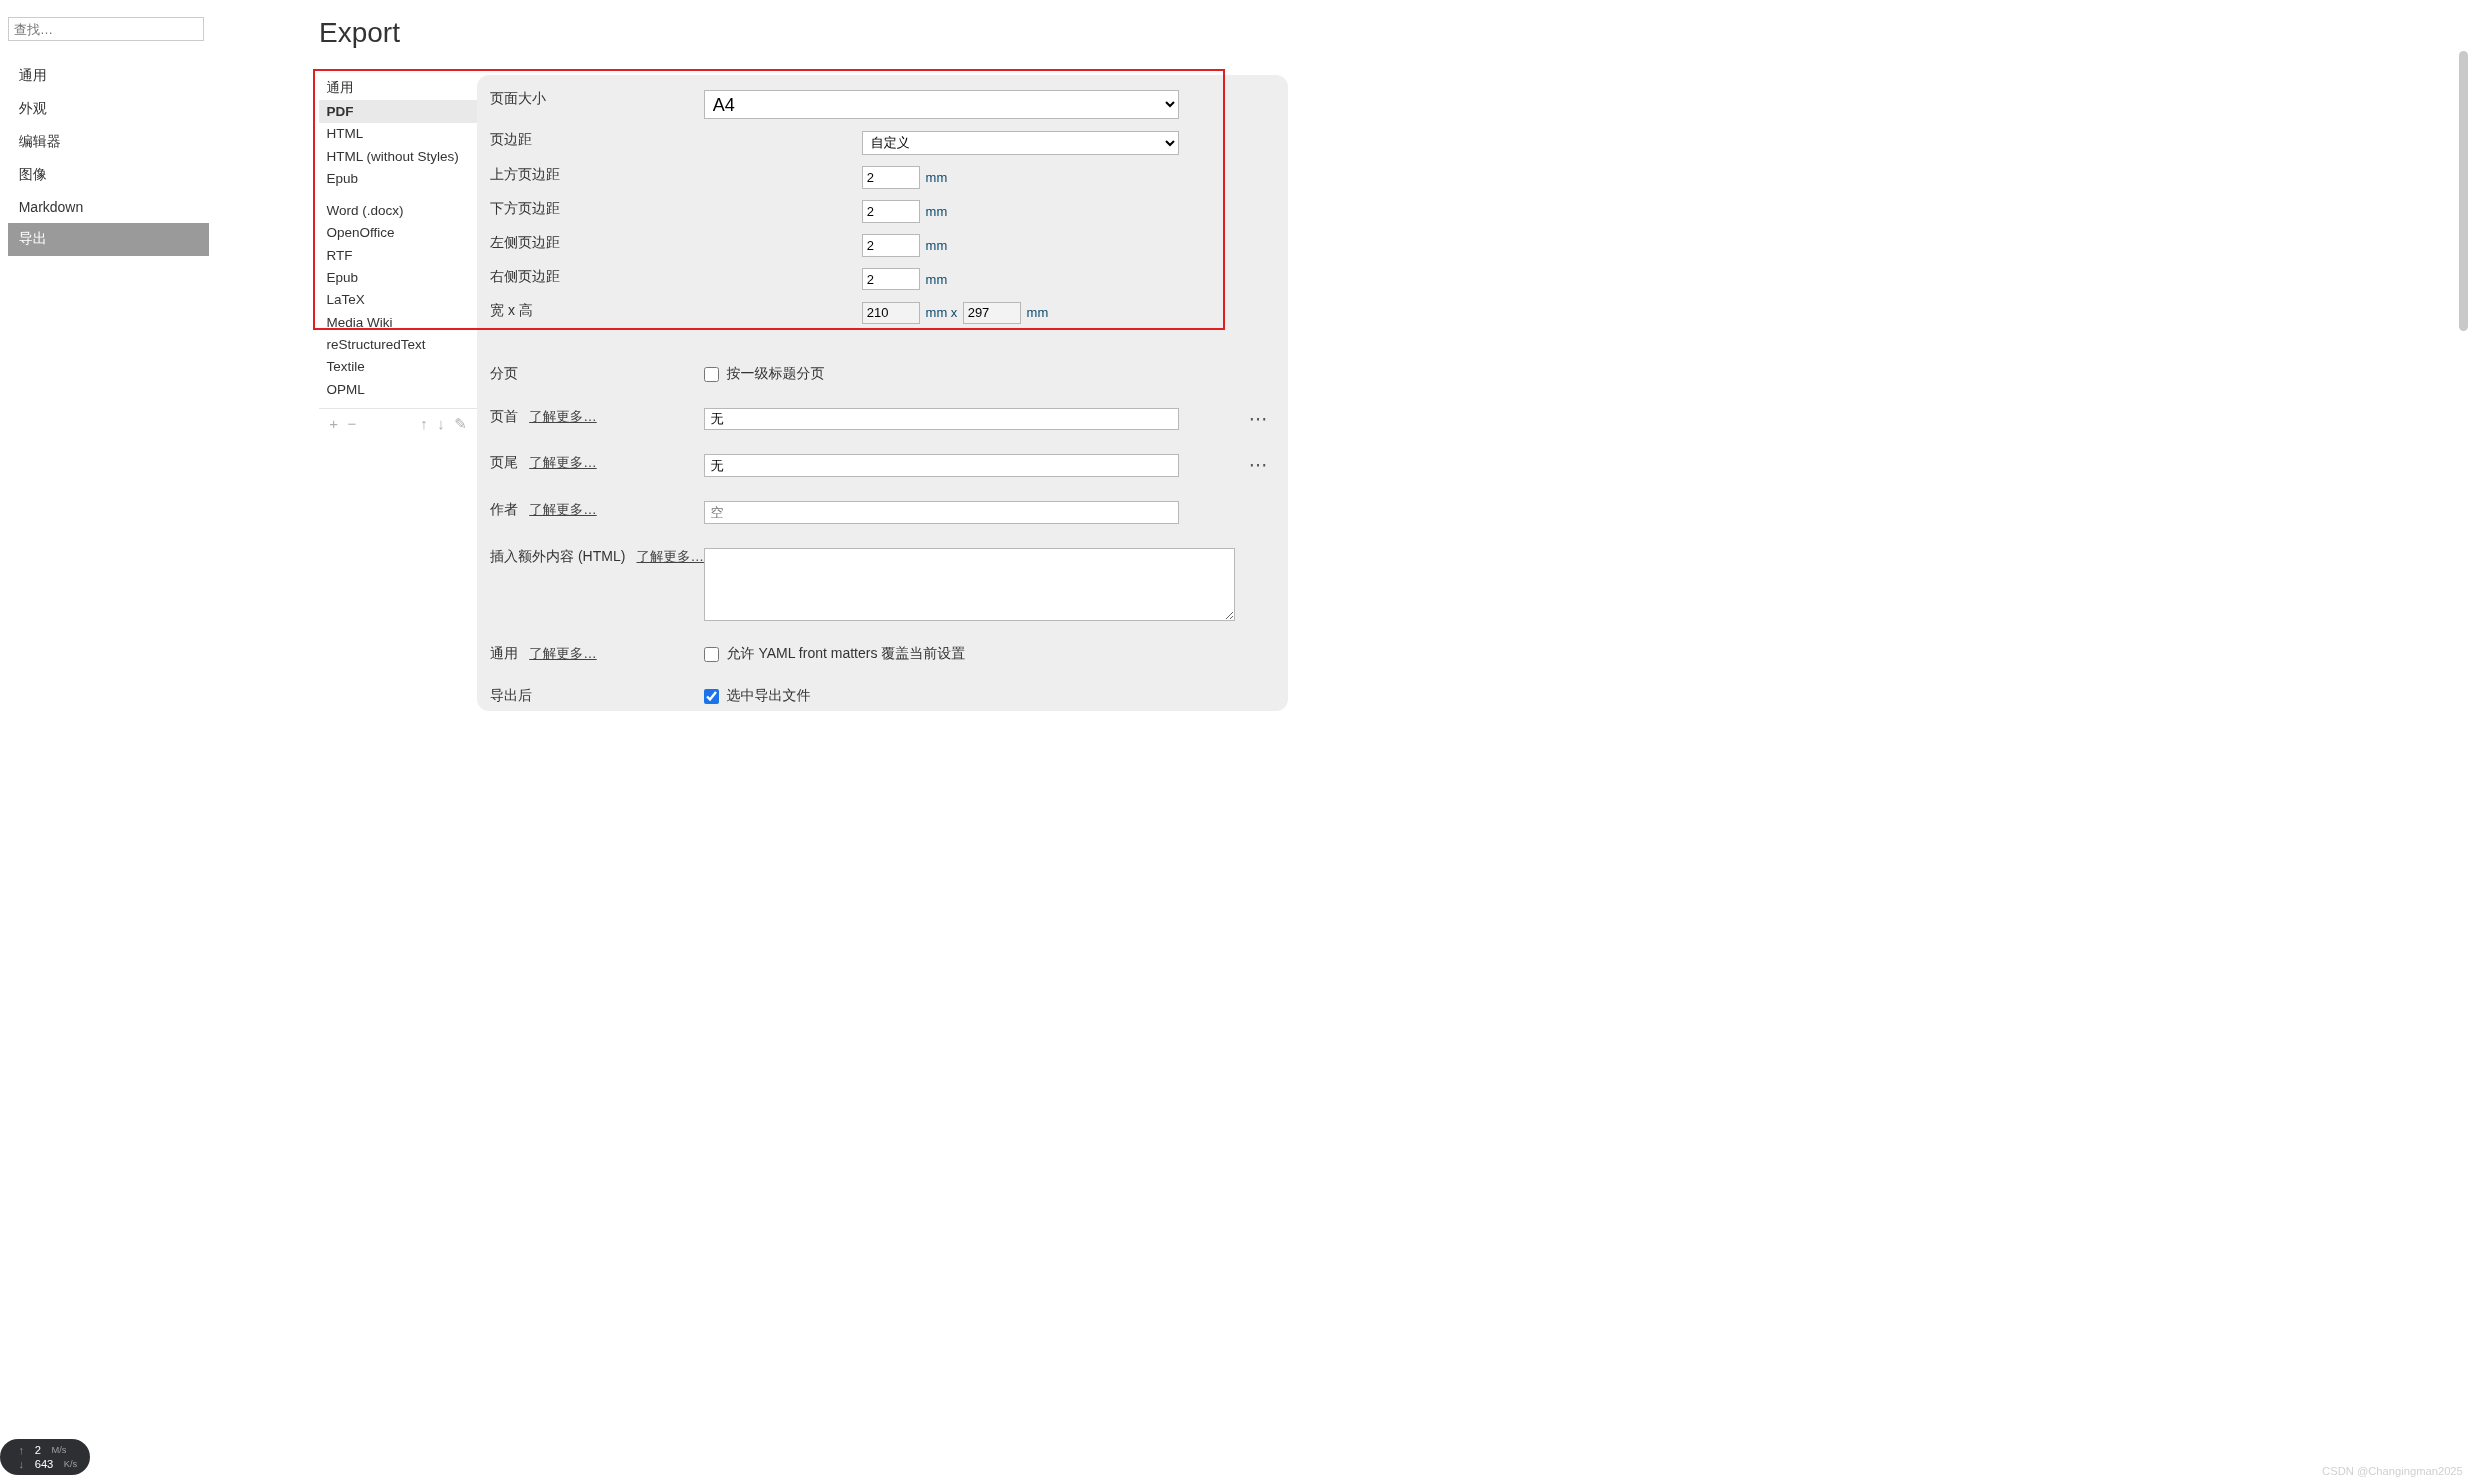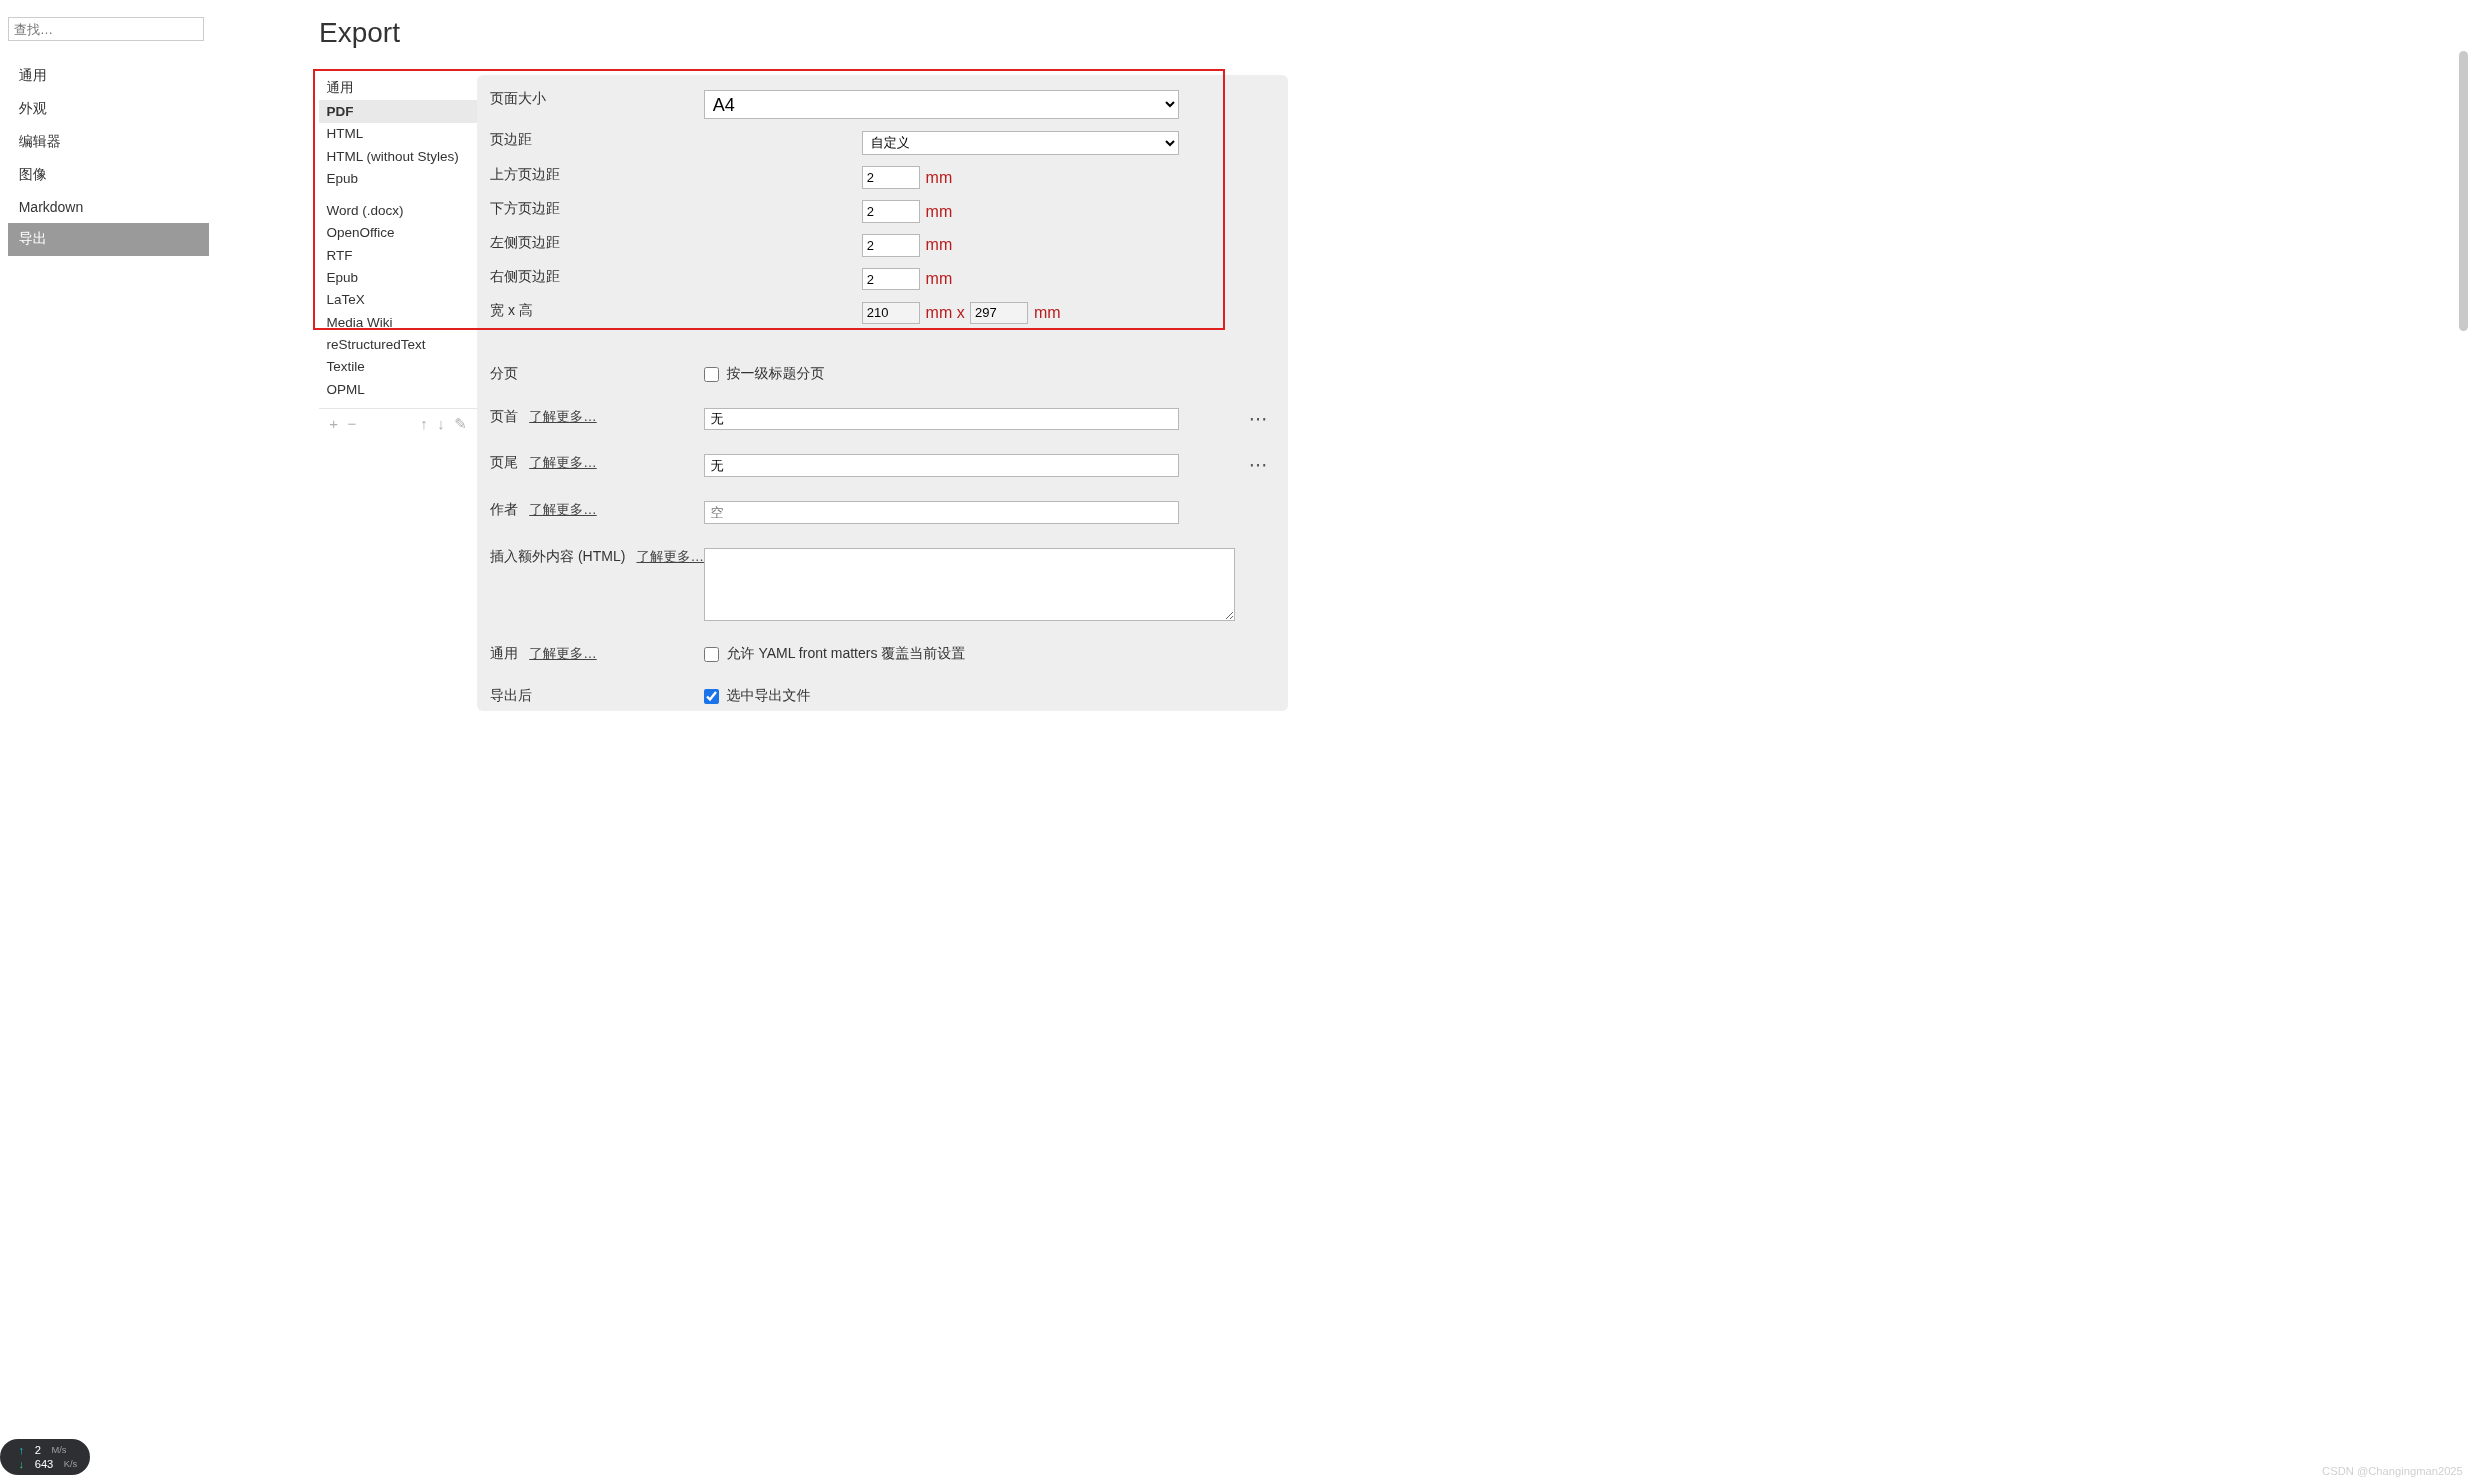--- a/index.html
+++ b/index.html
@@ -17,32 +17,32 @@
   .content { flex:1; padding:17px 22.4px 0 103px; overflow:auto; position:relative; }
   .page-title { font-size:28px; color:#333; margin-bottom:26px; font-weight:400; }
   .three-col { display:flex; align-items:flex-start; }
   .format-col { width:158px; flex-shrink:0; }
   .format-list { list-style:none; }
   .format-list li { padding:3.7px 7.5px; font-size:13.5px; color:#333; cursor:pointer; }
   .format-list li.active { background:#e9e9e9; font-weight:600; }
   .format-list .spacer { height:9.3px; }
   .format-toolbar { display:flex; justify-content:space-between; align-items:center; padding:5.6px 7.5px 0 7.5px; border-top:0.9px solid #e5e5e5; margin-top:7.5px; }
   .format-toolbar .left span, .format-toolbar .right span { color:#b0b0b0; font-size:15px; padding:0 2.8px; cursor:pointer; }
-  .settings-col { flex:1; background:#eeeeee; padding:9.3px 0 0 0; border-radius:6px; max-width:811px; }
+  .settings-col { flex:1; background:#eeeeee; padding:9.3px 0 0 0; border-radius:12px; max-width:811px; }
   .setting-row { display:flex; align-items:flex-start; padding:5.6px 13px; }
   .setting-label-cell { width:214px; flex-shrink:0; font-size:14px; color:#333; display:flex; gap:11.2px; align-items:center; }
   .setting-value-cell { flex:1; display:flex; align-items:center; gap:5.6px; }
   .setting-label-cell .learn-more { text-decoration:underline; color:#444; cursor:pointer; font-size:13.5px; }
   select.full { width:100%; max-width:475px; padding:2.8px 3.7px; font-size:18px; border:0.9px solid #b8b8b8; background:#fff; }
   select.med { width:317px; padding:2.8px 3.7px; font-size:13px; border:0.9px solid #b8b8b8; background:#fff; }
   input.num { width:58px; padding:2.8px 3.7px; font-size:13px; border:0.9px solid #b8b8b8; background:#fff; }
   input.num.ro { background:#f3f3f3; }
   input.txt { width:100%; max-width:475px; padding:2.8px 5.6px; font-size:13px; border:0.9px solid #b8b8b8; background:#fff; }
   textarea.txt { width:100%; max-width:531px; height:73px; padding:2.8px 5.6px; font-size:13px; border:0.9px solid #b8b8b8; background:#fff; resize:both; }
-  .unit { font-size:16px; color:#b91c1c; }
+  .unit { font-size:13px; color:#0c4a6e; }
   .after-cell { width:32px; display:flex; align-items:center; justify-content:center; }
   .dots { font-size:18.6px; letter-spacing:1.9px; color:#555; cursor:pointer; }
   .help-q { width:17px; height:17px; border:1.4px solid #999; border-radius:50%; display:inline-flex; align-items:center; justify-content:center; font-size:11.2px; color:#888; cursor:pointer; }
   .red-box { position:absolute; border:2.8px solid #e02020; pointer-events:none; }
   .chkrow input[type=checkbox] { width:15px; height:15px; }
   .chkrow { display:flex; align-items:center; gap:7.5px; font-size:14px; }
   .chkrow input.checked-blue { accent-color:#1a73e8; }
   .extra-col { width:56px; flex-shrink:0; }
   .scrollbar-fake { position:fixed; right:5.6px; top:51px; width:9.3px; height:280px; background:#c9c9c9; border-radius:4.7px; }
   

